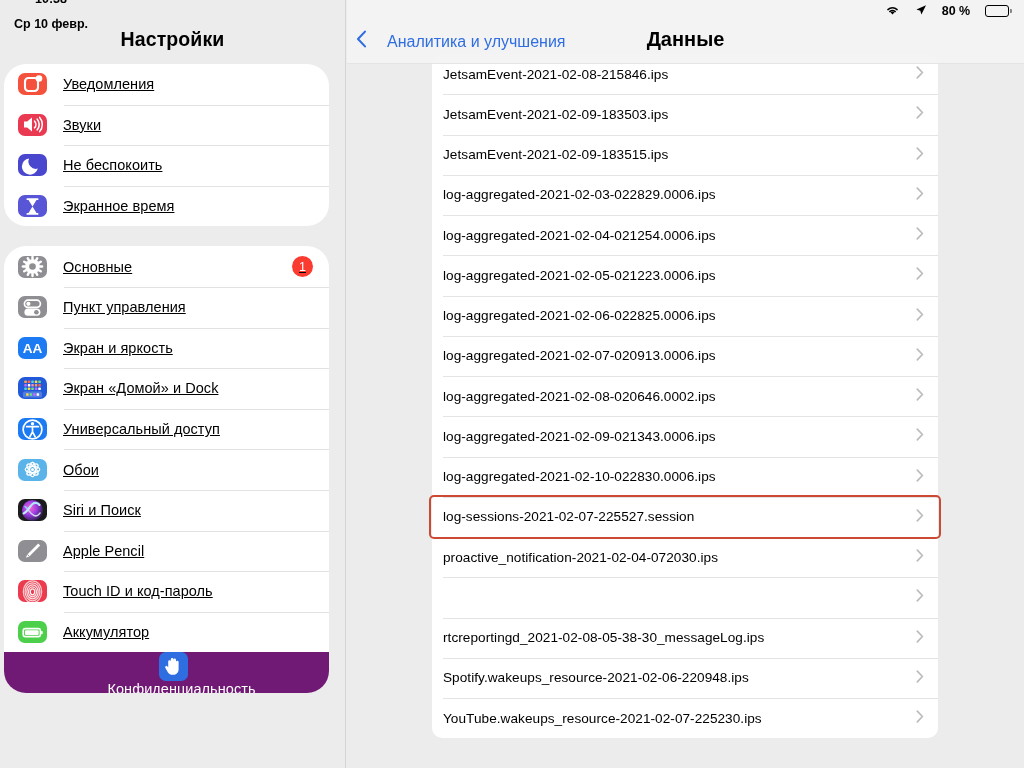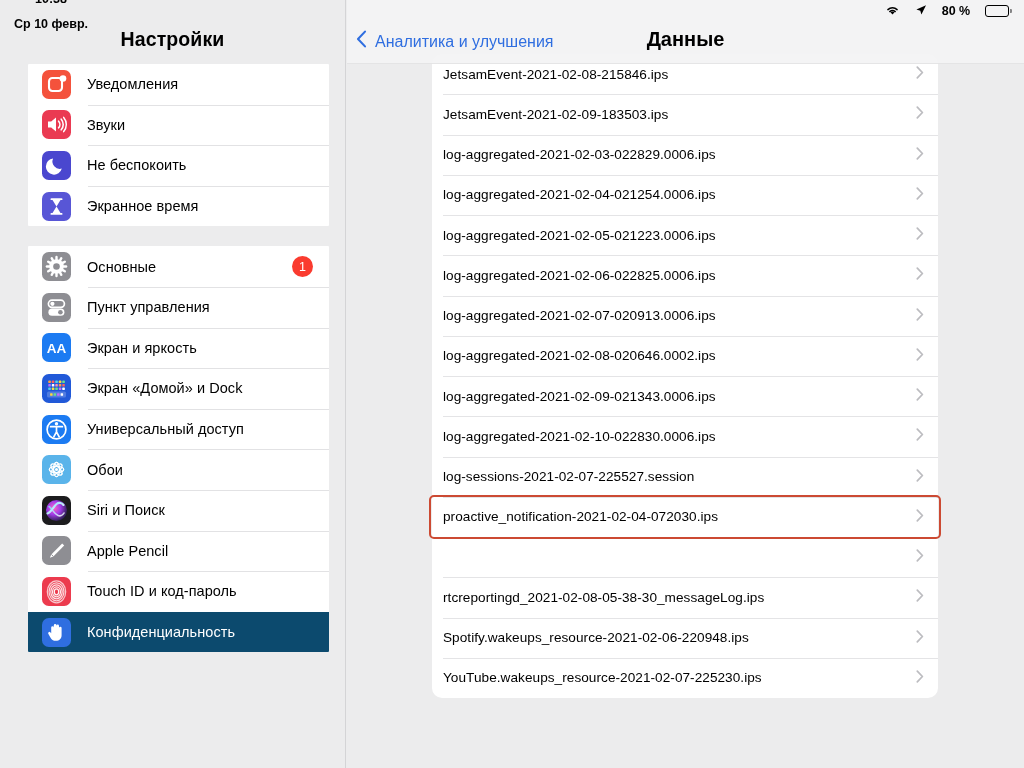--- a/index.html
+++ b/index.html
@@ -40,35 +40,35 @@
     position: absolute; top: 0; left: 0; width: 346px; height: 768px;
     background: #ececed; border-right: 1px solid #d4d4d6;
   }
   .sidebar-header {
     height: 64px; display: flex; align-items: flex-end; justify-content: center;
     padding-bottom: 13px;
   }
   .sidebar-title { font-size: 19.5px; font-weight: bold; color: #000; letter-spacing: .1px; }
 
   .card {
-    margin: 0 16px 20px 28px;
-    background: #fff; border-radius: 1px; overflow: hidden;
+    margin: 0 16px 20px 4px;
+    background: #fff; border-radius: 22px; overflow: hidden; text-decoration: underline;
   }
   .row {
     display: flex; align-items: center; height: 40.6px;
     padding-left: 14px; position: relative;
   }
   .row + .row::before {
     content: ""; position: absolute; left: 60px; right: 0; top: 0;
     height: 1px; background: #e2e2e4;
   }
-  .row.selected { background: #0c4a6e; }
+  .row.selected { background: #701a75; flex-direction: column; }
   .row.selected::before { background: transparent; }
   .icon-box {
-    width: 29px; height: 29px; border-radius: 6.8px;
+    width: 29px; height: 22px; border-radius: 6.8px;
     flex: 0 0 29px; display: flex; align-items: center; justify-content: center;
     overflow: hidden; position: relative;
   }
   .row-label {
     margin-left: 16px; font-size: 14.5px; color: #000; letter-spacing: .05px;
     white-space: nowrap;
   }
   .row.selected .row-label { color: #fff; }
   .badge {
     margin-left: auto; margin-right: 16px;
@@ -86,21 +86,21 @@
   .navbar {
     position: absolute; top: 0; left: 0; width: 677px; height: 64px;
     background: rgba(243,243,244,0.93);
     backdrop-filter: blur(12px);
     display: flex; align-items: flex-end; z-index: 20;
     border-bottom: 0.5px solid rgba(0,0,0,0.06);
   }
   .nav-inner { width: 100%; height: 100%; position: relative; }
   .back-btn {
     position: absolute; left: 9px; bottom: 10px;
-    display: flex; align-items: center; gap: 8px;
+    display: flex; align-items: center; gap: 20px;
     color: #2f6ee0; font-size: 16px; cursor: pointer;
   }
   .back-chev { display: block; margin-bottom: 1px; }
   .nav-title {
     position: absolute; left: 0; right: 0; bottom: 12px;
     text-align: center; font-size: 20px; font-weight: bold; color: #000;
   }
 
   .list-scroll {
     position: absolute; top: 0; left: 0; width: 677px; height: 676px;
@@ -340,20 +340,30 @@
               <svg width="29" height="29" viewBox="0 0 29 29">
                 <ellipse cx="14.5" cy="14.8" rx="2.2" ry="3" fill="none" stroke="#fff" stroke-width="1.25" opacity="0.95"></ellipse>
                 <ellipse cx="14.5" cy="14.8" rx="3.95" ry="5" fill="none" stroke="#fff" stroke-width="1.25" opacity="0.8899999999999999"></ellipse>
                 <ellipse cx="14.5" cy="14.8" rx="5.7" ry="7" fill="none" stroke="#fff" stroke-width="1.25" opacity="0.83"></ellipse>
                 <ellipse cx="14.5" cy="14.8" rx="7.45" ry="9" fill="none" stroke="#fff" stroke-width="1.25" opacity="0.77"></ellipse>
                 <ellipse cx="14.5" cy="14.8" rx="9.2" ry="11" fill="none" stroke="#fff" stroke-width="1.25" opacity="0.71"></ellipse>
               </svg>
             </span>
             <span class="row-label">Touch ID и код-пароль</span>
           </div>
+          <div class="row">
+            <span class="icon-box" style="background: rgb(76, 208, 76);">
+              <svg width="29" height="29" viewBox="0 0 29 29">
+        <rect x="5.2" y="10.6" width="17.2" height="8" rx="2.2" fill="none" stroke="#fff" stroke-width="1.6"></rect>
+        <rect x="6.9" y="12.2" width="13.8" height="4.8" rx="1.2" fill="#fff"></rect>
+        <rect x="23.1" y="13" width="1.6" height="3.2" rx=".7" fill="#fff"></rect>
+              </svg>
+            </span>
+            <span class="row-label">Аккумулятор</span>
+          </div>
           <div class="row selected">
             <span class="icon-box" style="background: rgb(47, 110, 224);">
               <svg width="29" height="29" viewBox="0 0 29 29">
         <path d="M9.2 15.2V9.6a1.3 1.3 0 0 1 2.6 0v4.6V7.3a1.3 1.3 0 0 1 2.6 0v6.9V7.9a1.3 1.3 0 0 1 2.6 0v6.3V10a1.3 1.3 0 0 1 2.6 0v7.2c0 3.4-2.3 5.6-5.6 5.6-3 0-4.4-1.3-5.6-3.4l-2.1-3.6a1.3 1.3 0 0 1 2-1.6z" fill="#fff"></path>
               </svg>
             </span>
             <span class="row-label">Конфиденциальность</span>
           </div>
         </div>
       </div>
@@ -364,20 +374,26 @@
     <div class="list-scroll">
       <div class="list-card" id="file-list">
           <div class="file-row">
             <span class="file-name">JetsamEvent-2021-02-08-215846.ips</span>
             <span class="chev-right"><svg width="8" height="13" viewBox="0 0 8 13">
       <path d="M1.3 1.2 6.4 6.5l-5.1 5.3" stroke="#bcbcc0" stroke-width="1.7" fill="none" stroke-linecap="round" stroke-linejoin="round"></path>
               </svg></span>
           </div>
           <div class="file-row">
             <span class="file-name">JetsamEvent-2021-02-09-183503.ips</span>
+            <span class="chev-right"><svg width="8" height="13" viewBox="0 0 8 13">
+      <path d="M1.3 1.2 6.4 6.5l-5.1 5.3" stroke="#bcbcc0" stroke-width="1.7" fill="none" stroke-linecap="round" stroke-linejoin="round"></path>
+              </svg></span>
+          </div>
+          <div class="file-row">
+            <span class="file-name">JetsamEvent-2021-02-09-183515.ips</span>
             <span class="chev-right"><svg width="8" height="13" viewBox="0 0 8 13">
       <path d="M1.3 1.2 6.4 6.5l-5.1 5.3" stroke="#bcbcc0" stroke-width="1.7" fill="none" stroke-linecap="round" stroke-linejoin="round"></path>
               </svg></span>
           </div>
           <div class="file-row">
             <span class="file-name">log-aggregated-2021-02-03-022829.0006.ips</span>
             <span class="chev-right"><svg width="8" height="13" viewBox="0 0 8 13">
       <path d="M1.3 1.2 6.4 6.5l-5.1 5.3" stroke="#bcbcc0" stroke-width="1.7" fill="none" stroke-linecap="round" stroke-linejoin="round"></path>
               </svg></span>
           </div>

